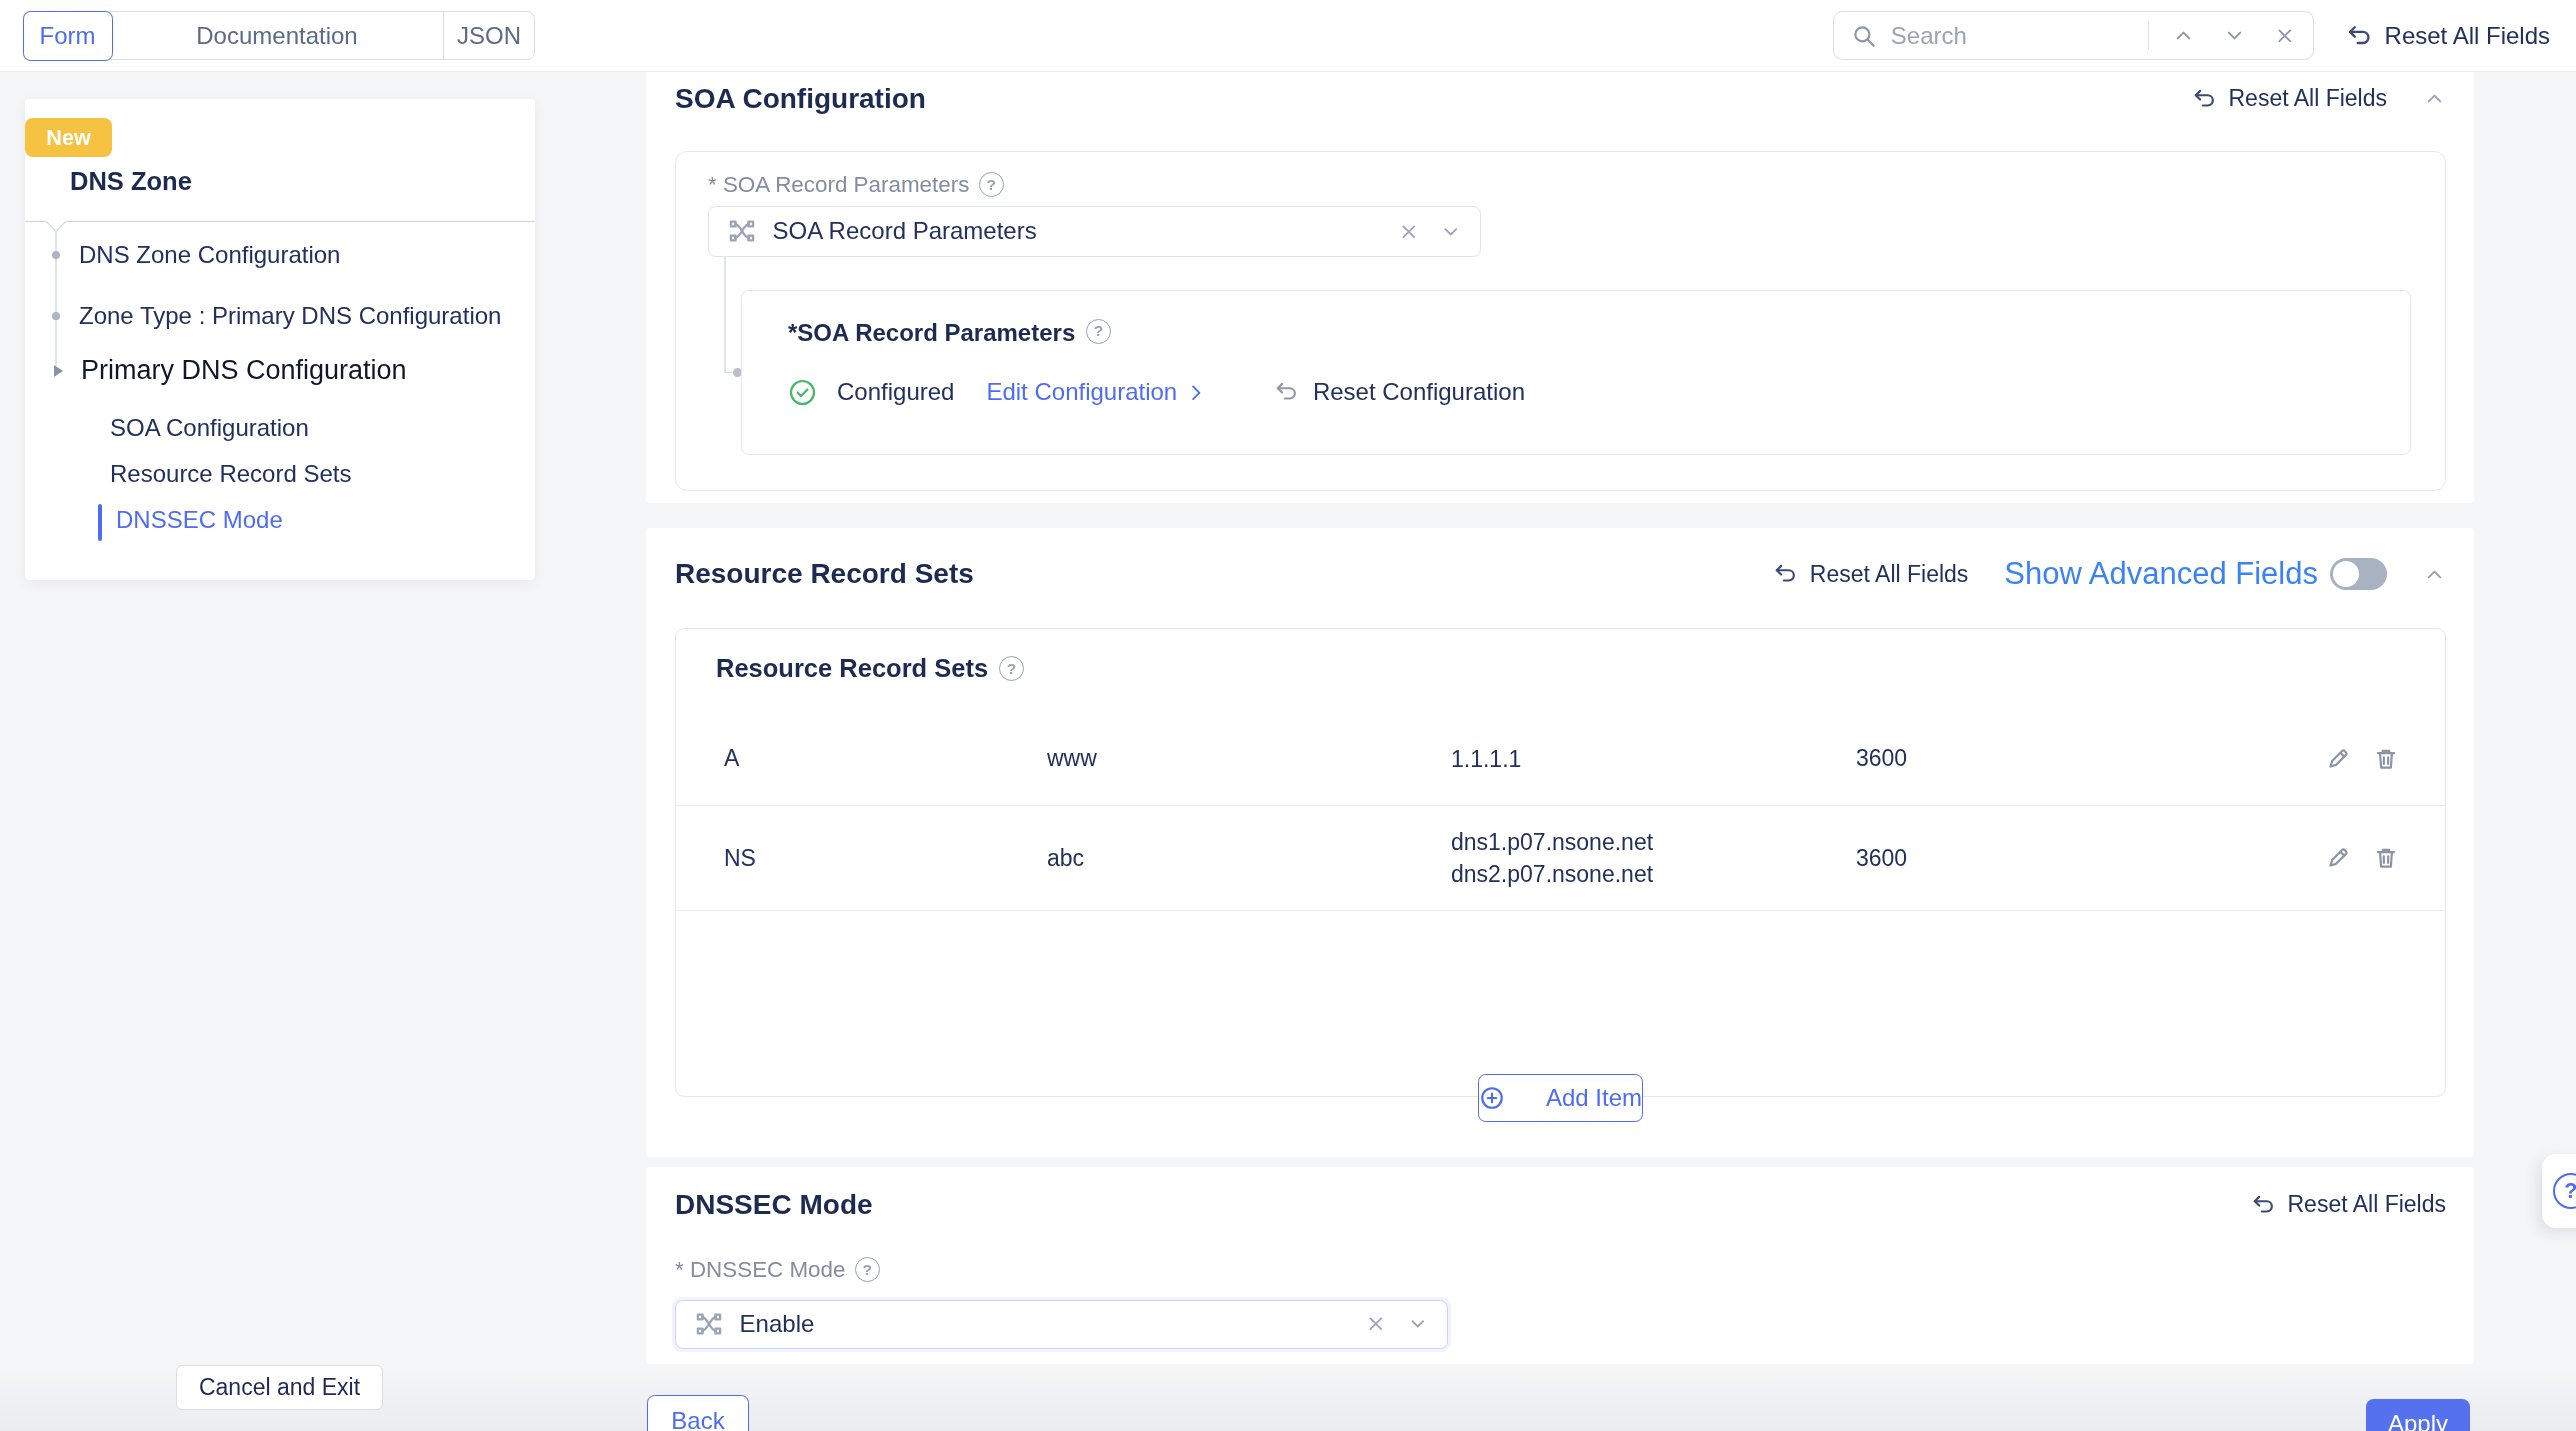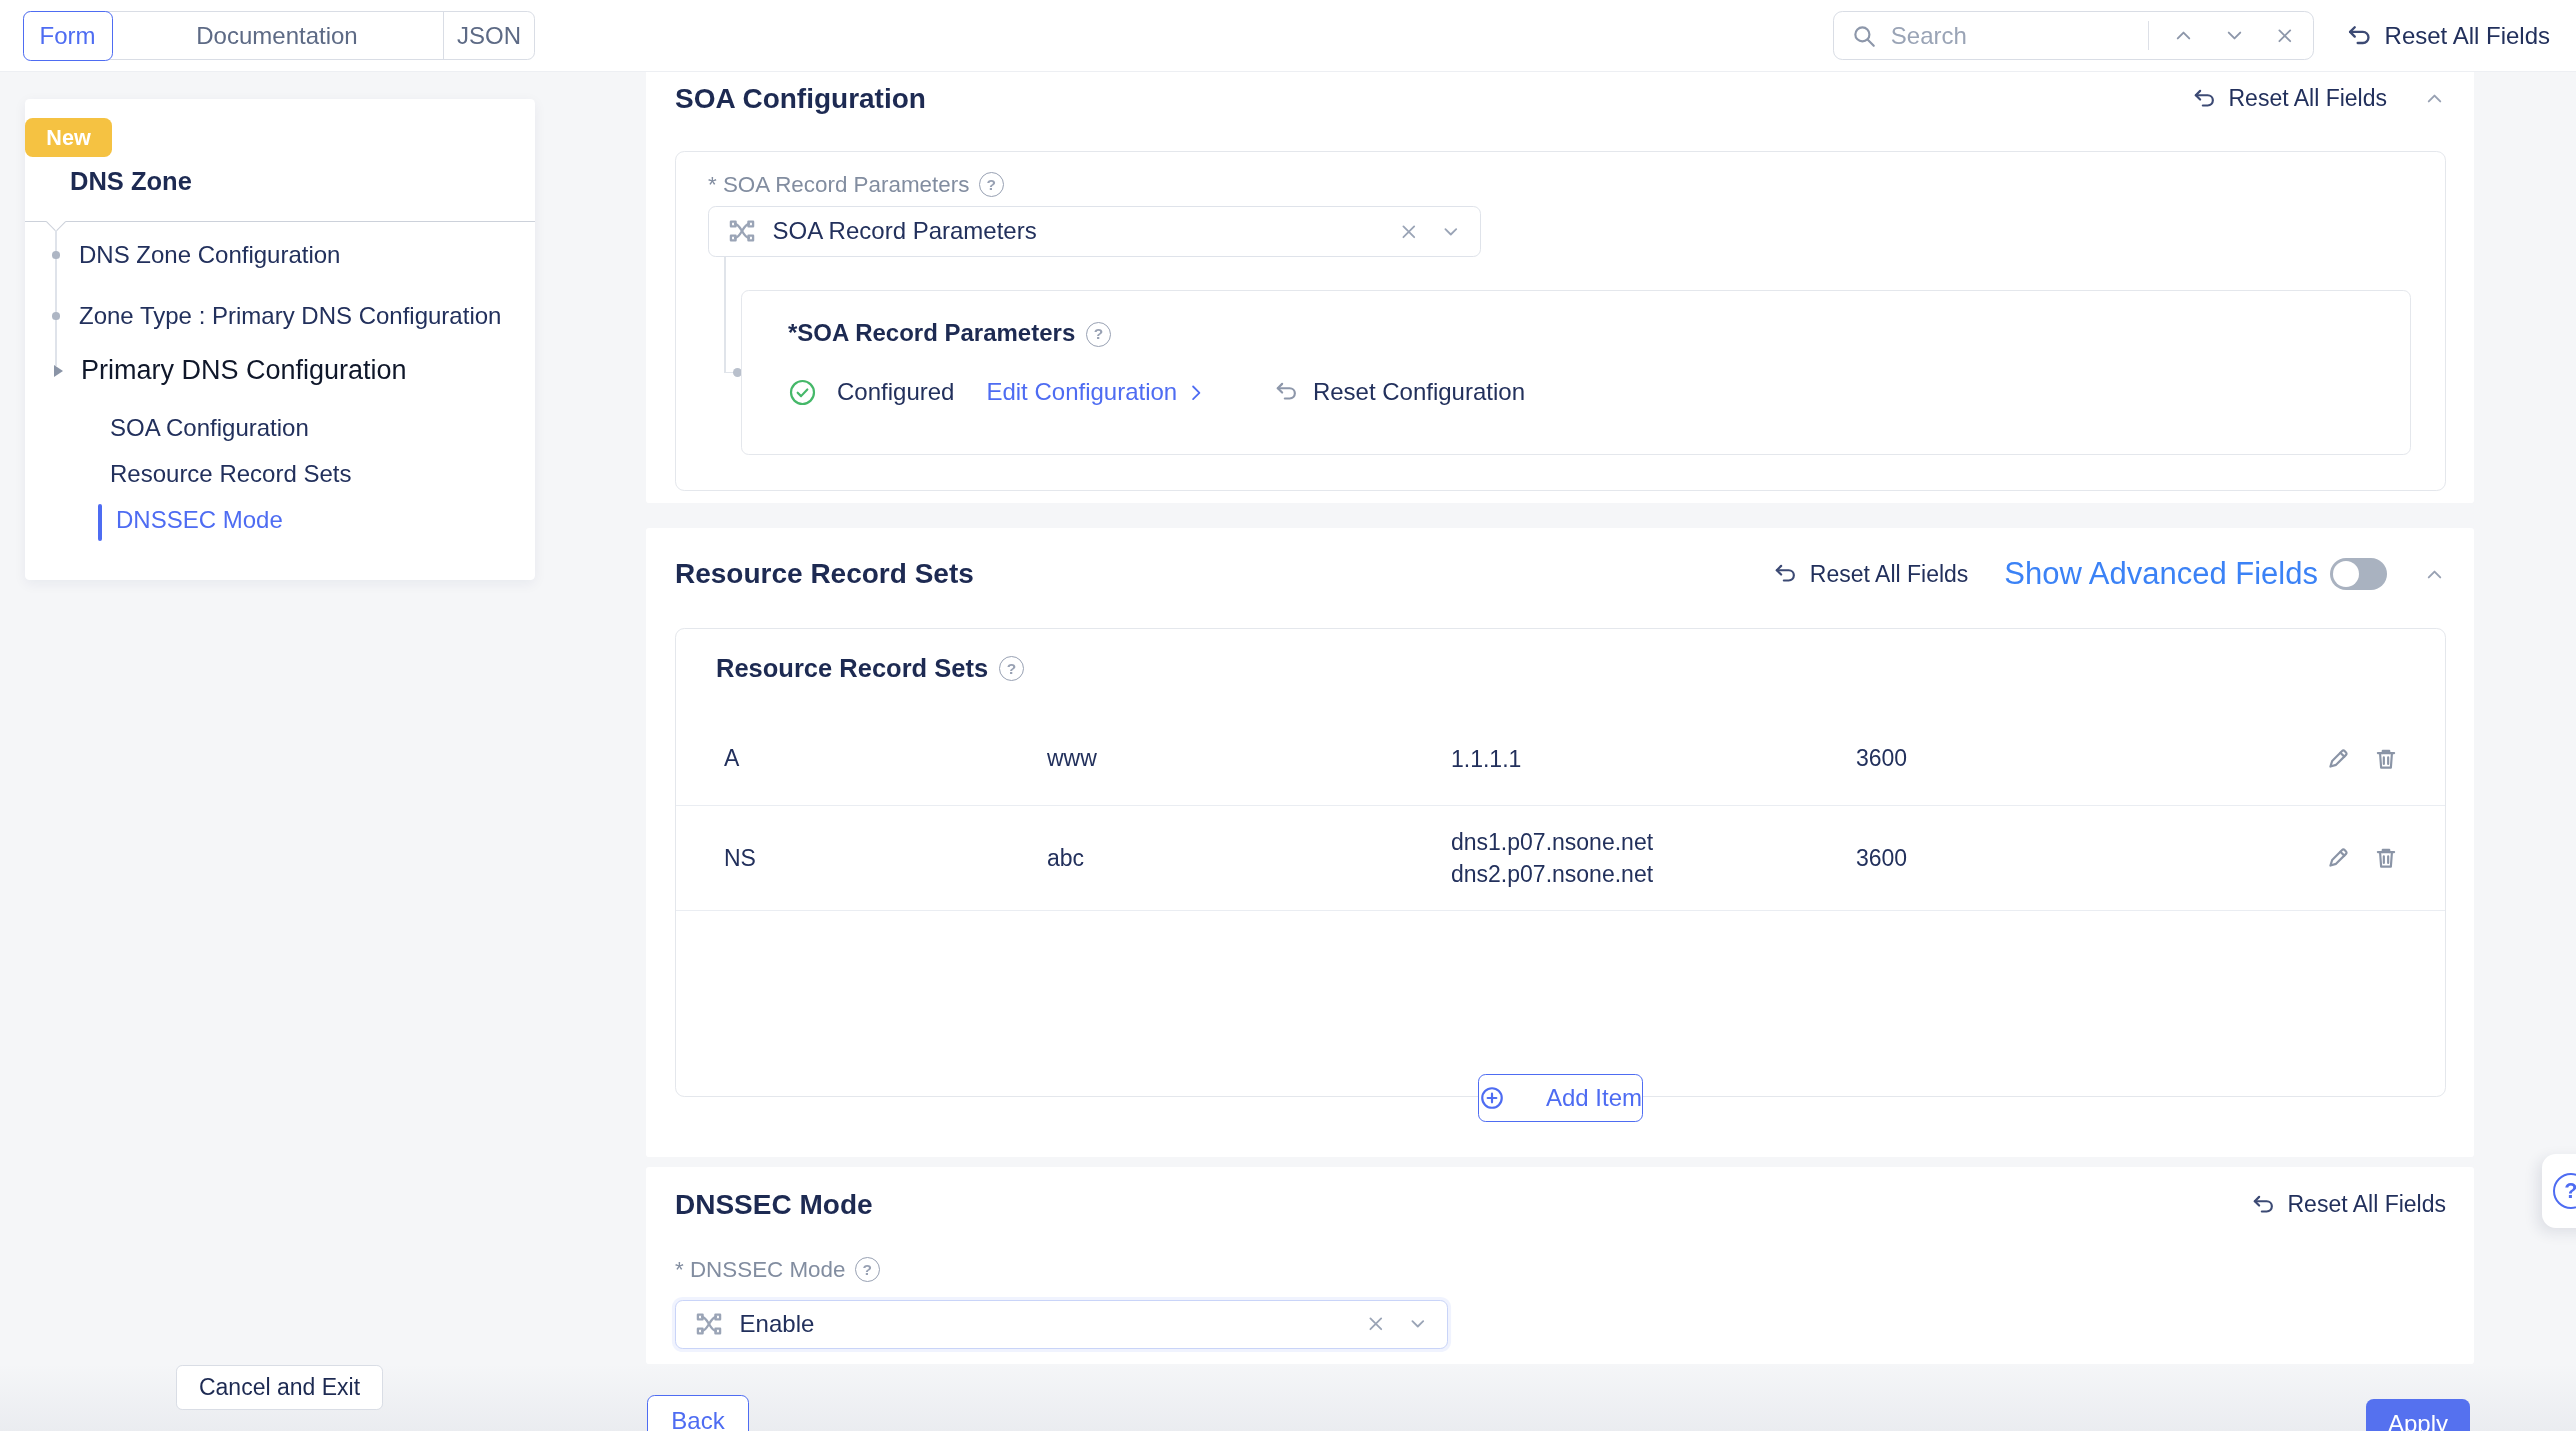--- a/index.html
+++ b/index.html
@@ -59,42 +59,42 @@
   .panel2 { top:528px; height:629px; }
   .panel3 { top:1167px; height:197px; }
 
   .sec-header { display:flex; align-items:center; }
   .sec-title { font-size:28px; font-weight:bold; color:#1d2a52; }
   .sec-actions { margin-left:auto; display:flex; align-items:center; gap:36px; }
   .linklike { display:flex; align-items:center; gap:10.8px; font-size:23px; color:#22305c; cursor:default; }
   .collapse { color:#98a1b3; }
 
   .card { border:1.5px solid #e4e7ec; border-radius:9.3px; position:relative; }
-  .card1 { margin-top:36px; height:340px; }
+  .card1 { margin-top:36px; height:340px;border-radius:12px; }
 
   .field-label { display:flex; align-items:center; gap:9.3px; font-size:22.4px; color:#828da0; }
   .help { width:25px; height:25px; border:1.5px solid #98a1b3; border-radius:50%; color:#98a1b3; font-size:15.5px;
           font-weight:bold; display:inline-flex; align-items:center; justify-content:center; flex:none; }
 
   .select { width:773px; height:51px; border:1.5px solid #dfe3ea; border-radius:7.7px; background:#fff;
             display:flex; align-items:center; padding:0 18.6px; }
   .select .val { margin-left:17px; font-size:24px; color:#22305c; }
   .select .right { margin-left:auto; display:flex; align-items:center; gap:20px; color:#9aa4b6; }
   .select.focus { border:1.5px solid #c9d4f8; box-shadow:0 0 0 3.1px rgba(110,135,245,0.10); }
   .branch { color:#9aa4b6; }
 
   .c1-label { position:absolute; left:32px; top:20px; }
   .c1-select { position:absolute; left:32px; top:54px; }
   .conn-v { position:absolute; left:48px; top:105px; width:1.5px; height:116px; background:#e0e4ea; }
   .conn-h { position:absolute; left:48px; top:220px; width:12.4px; height:1.5px; background:#e0e4ea; }
   .conn-dot { position:absolute; left:57px; top:216px; width:9.3px; height:9.3px; border-radius:50%; background:#b9c0cc; }
 
   .nested { position:absolute; left:65px; top:138px; right:34px; height:165px; border:1.5px solid #e4e7ec;
             border-radius:7.7px; padding-left:46px; }
-  .nested-title { display:flex; align-items:flex-end; gap:10.8px; margin-top:28px; font-size:24px; font-weight:bold; color:#1d2a52; }
+  .nested-title { display:flex; align-items:flex-start; gap:10.8px; margin-top:28px; font-size:24px; font-weight:bold; color:#1d2a52; }
   .status-row { display:flex; align-items:center; margin-top:31px; font-size:24px; }
   .check { color:#45b869; }
   .status-txt { margin-left:20px; color:#22305c; }
   .edit-link { margin-left:32px; color:#4e6cf2; display:flex; align-items:center; gap:7.7px; }
   .reset-config { margin-left:68px; display:flex; align-items:center; gap:12.4px; color:#22305c; }
 
   
   .p2-header { margin-top:28px; }
   .advanced { display:flex; align-items:center; gap:12px; font-size:31px; color:#3b82f6; }
   .toggle { width:57px; height:32px; border-radius:16px; background:#a9b2c0; position:relative; flex:none; }

